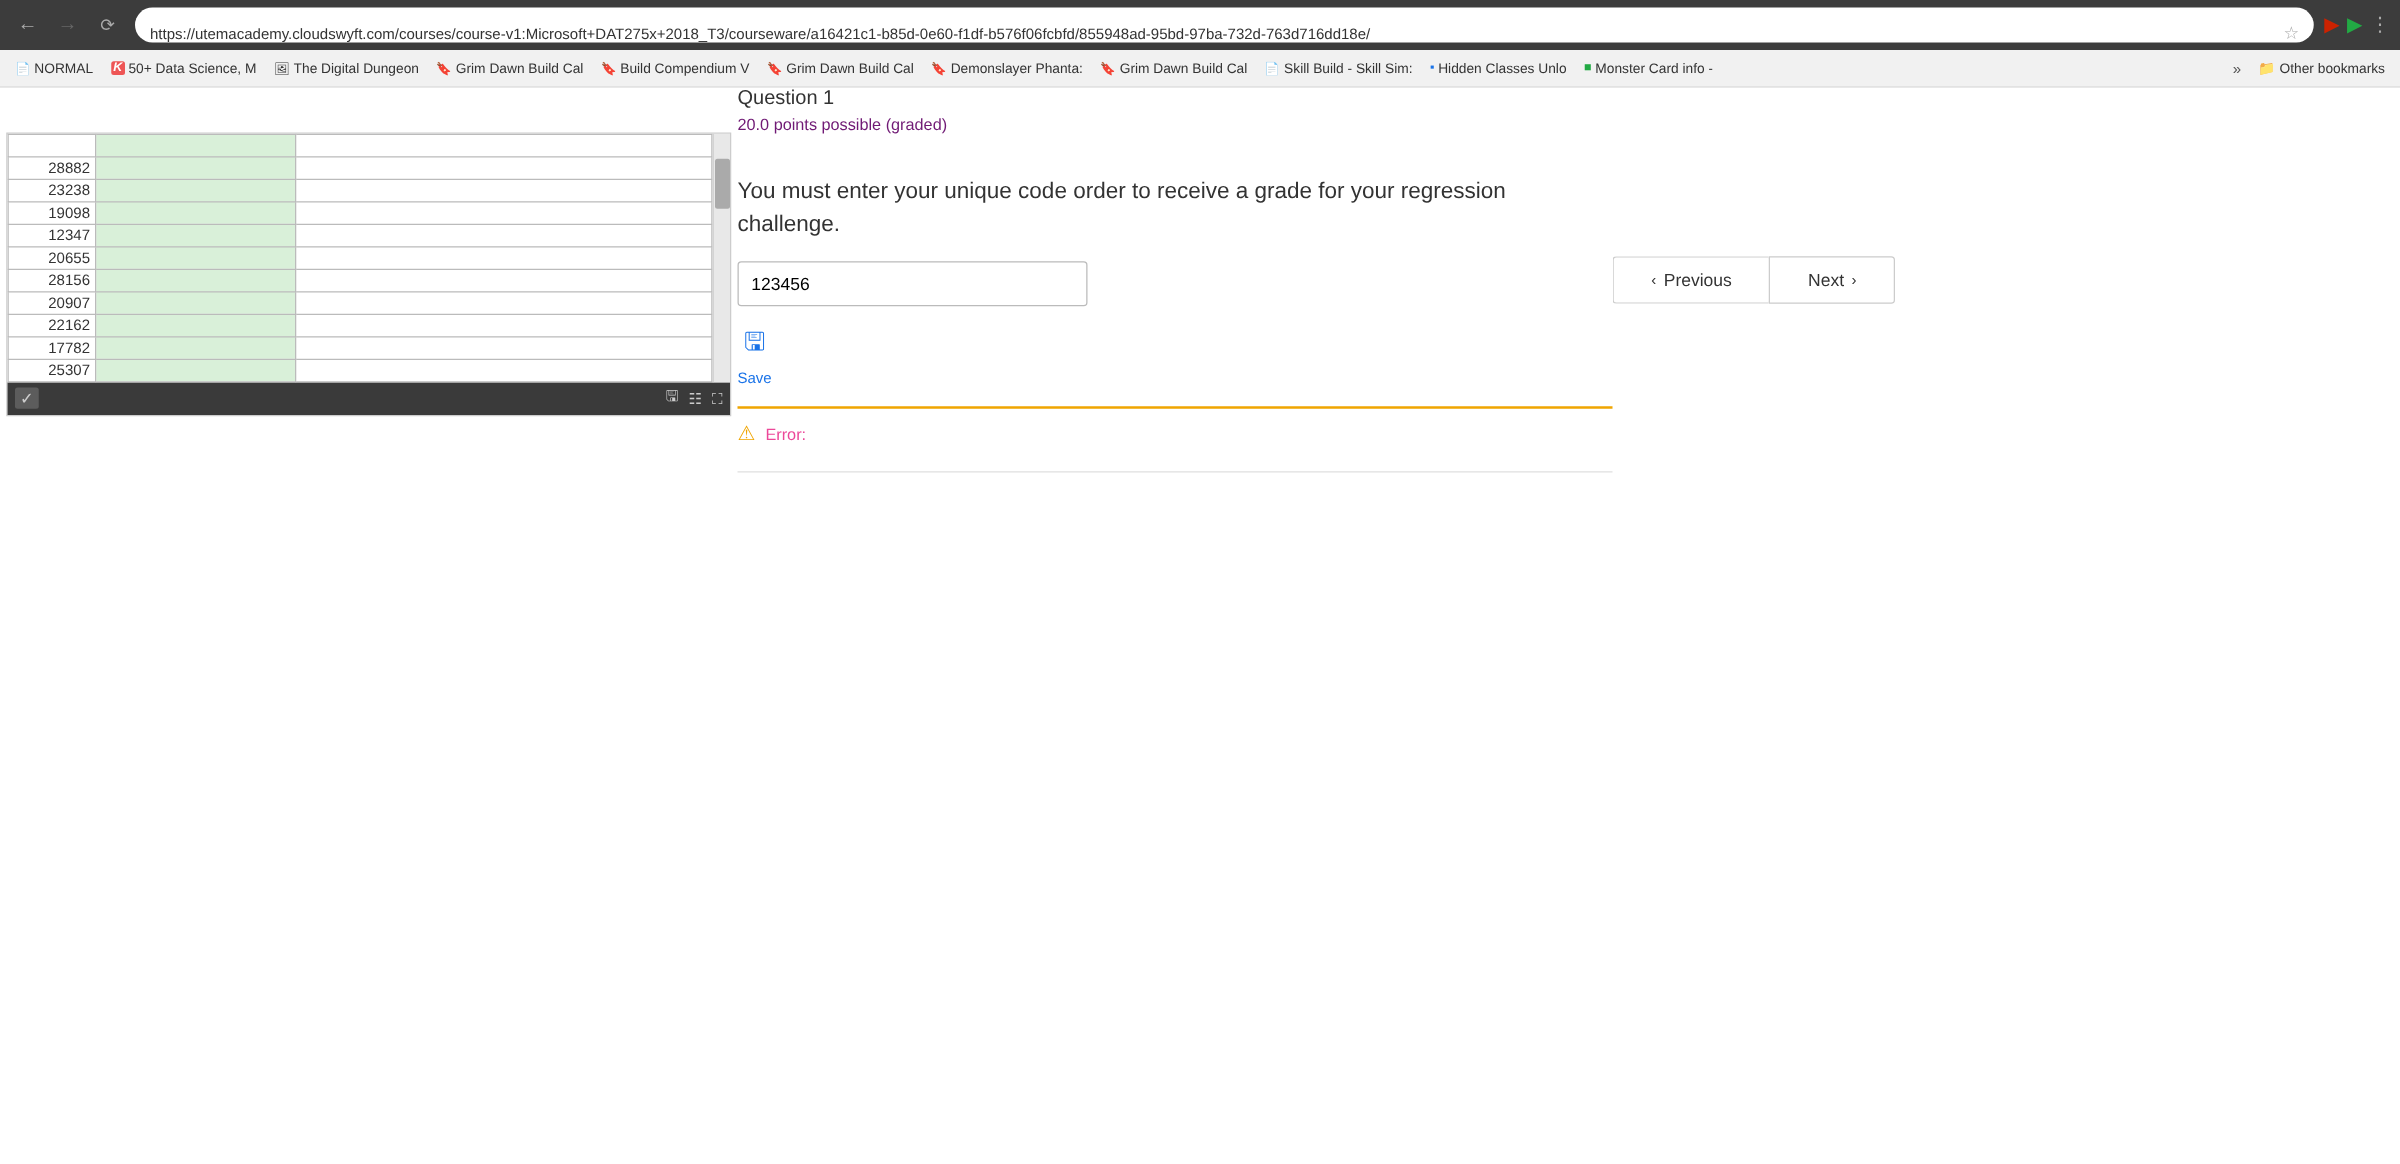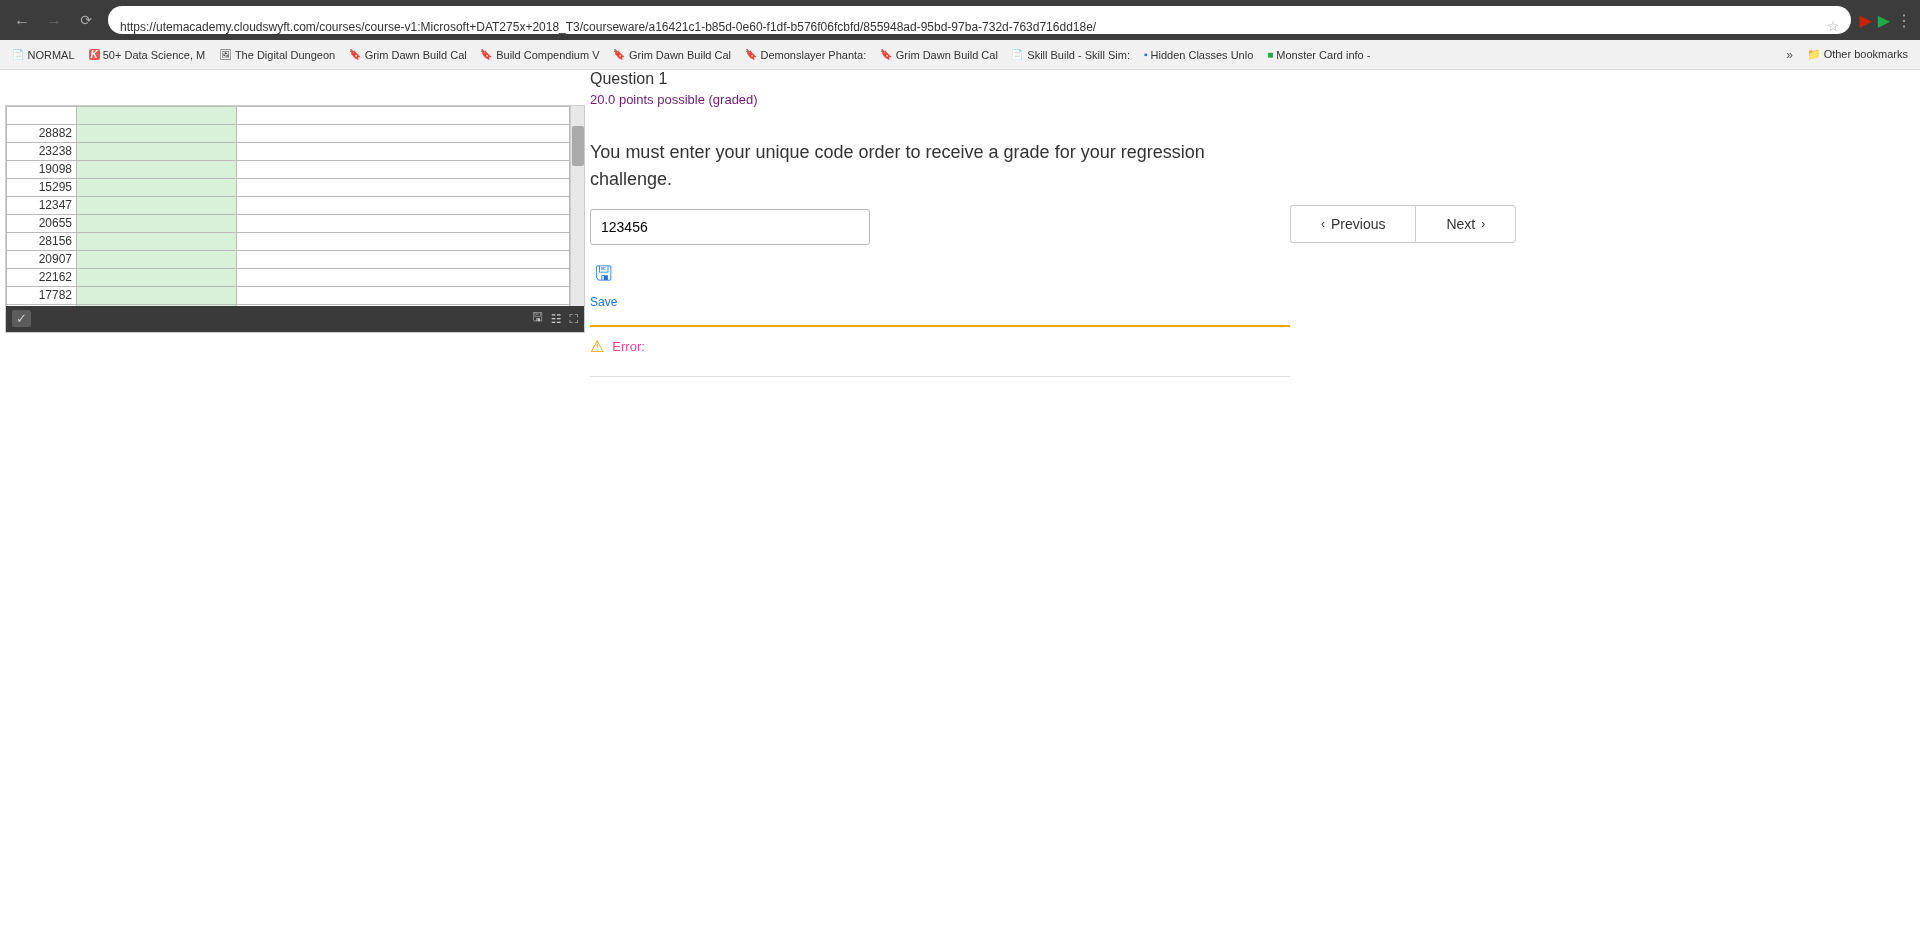--- a/index.html
+++ b/index.html
@@ -230,25 +230,20 @@
                   <td class="col-val"></td>
                   <td class="col-empty"></td>
                 </tr>
                 <tr>
                   <td class="col-num">23238</td>
                   <td class="col-val"></td>
                   <td class="col-empty"></td>
                 </tr>
                 <tr>
                   <td class="col-num">19098</td>
-                  <td class="col-val"></td>
-                  <td class="col-empty"></td>
-                </tr>
-                <tr>
-                  <td class="col-num">15295</td>
                   <td class="col-val"></td>
                   <td class="col-empty"></td>
                 </tr>
                 <tr>
                   <td class="col-num">12347</td>
                   <td class="col-val"></td>
                   <td class="col-empty"></td>
                 </tr>
                 <tr>
                   <td class="col-num">20655</td>

